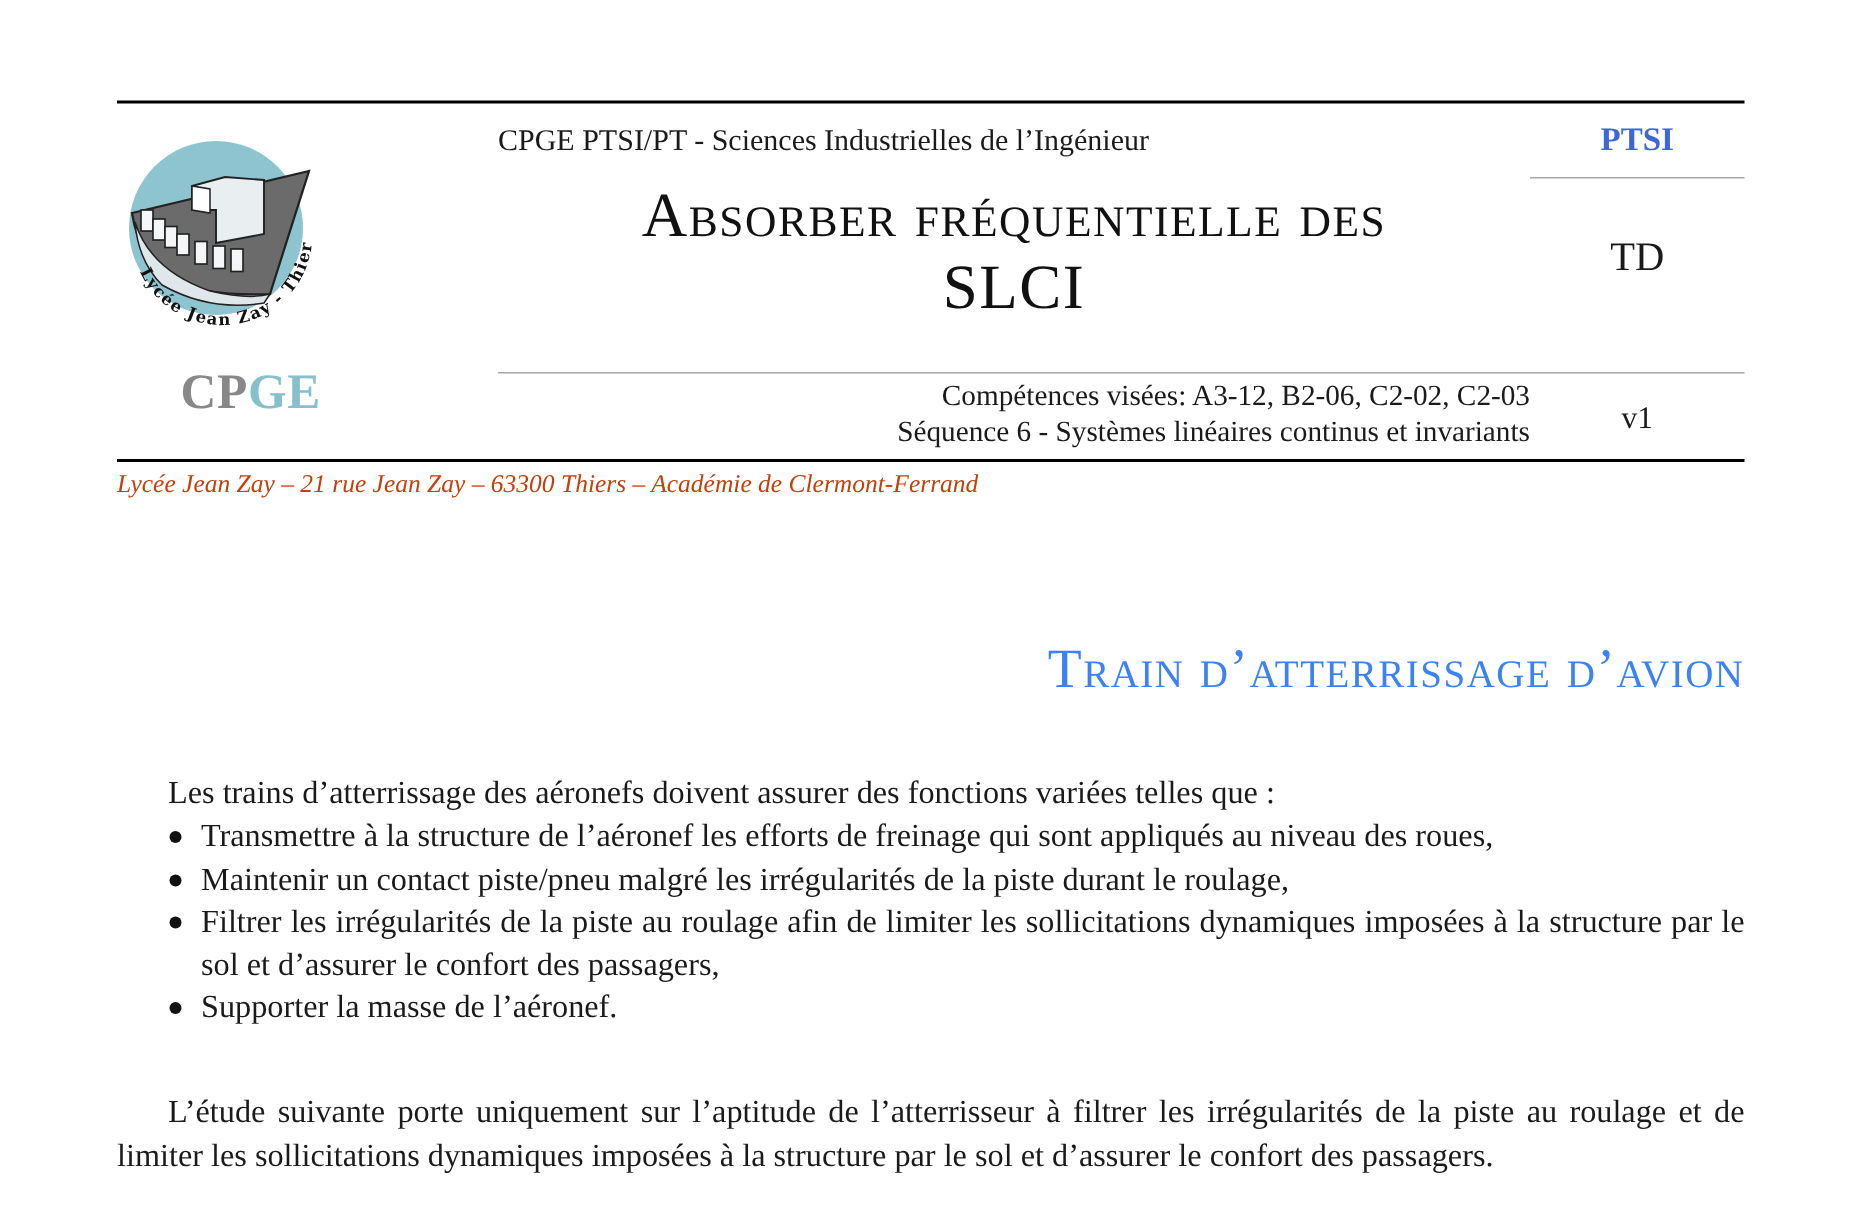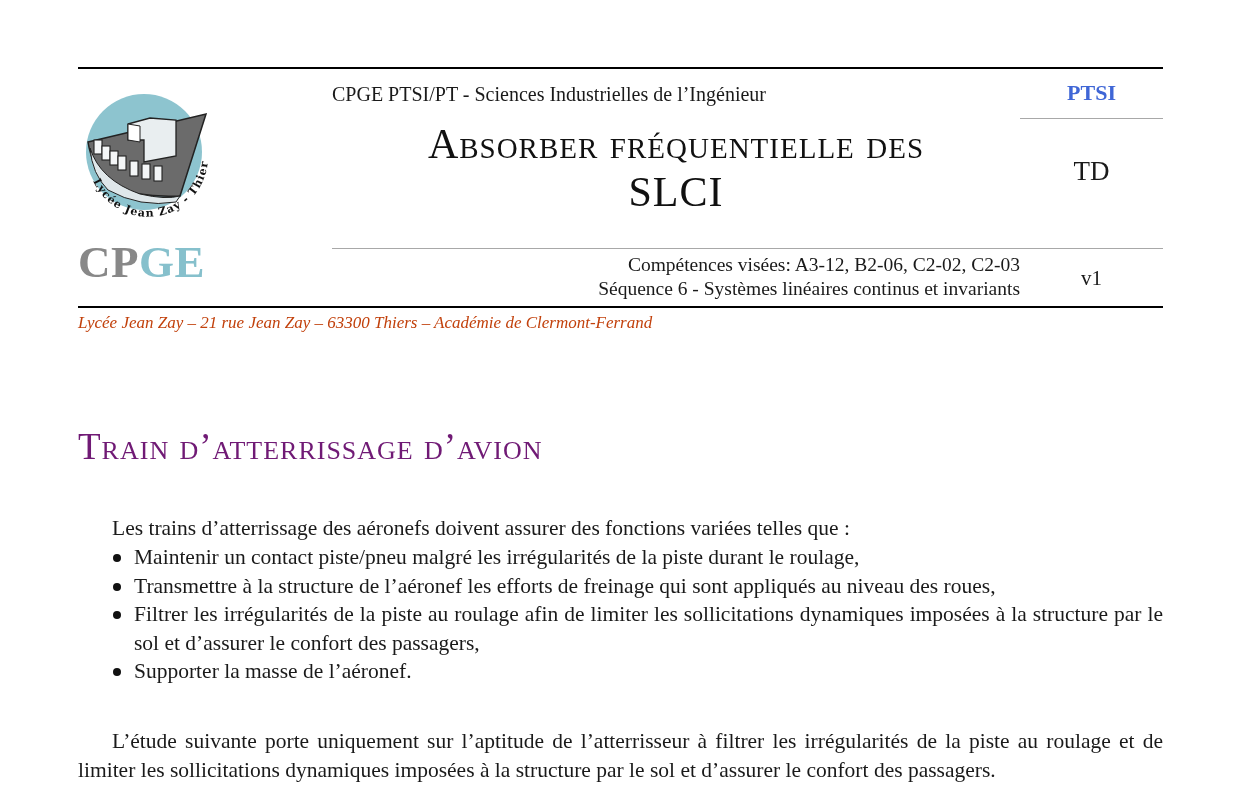--- a/index.html
+++ b/index.html
@@ -13,23 +13,23 @@
   
   .rule-top { position: absolute; left: 78px; top: 67px; width: 1085px; height: 2px; background: #000; }
   .rule-bottom { position: absolute; left: 78px; top: 306px; width: 1085px; height: 2px; background: #000; }
   .rule-mid-left { position: absolute; left: 332px; top: 248px; width: 688px; height: 1px; background: #a8a8a8; }
   .rule-mid-right { position: absolute; left: 1020px; top: 248px; width: 143px; height: 1px; background: #a8a8a8; }
   .rule-ptsi { position: absolute; left: 1020px; top: 118px; width: 143px; height: 1px; background: #a8a8a8; }
 
   
   .logo { position: absolute; left: 80px; top: 90px; width: 140px; height: 140px; }
   .cpge-mark {
-    position: absolute; left: 78px; top: 240px; width: 136px; text-align: left;
+    position: absolute; left: 78px; top: 240px; width: 136px; text-align: right;
     font-family: "Liberation Serif", "DejaVu Serif", serif;
-    font-weight: bold; font-size: 45px; letter-spacing: 0.5px; line-height: 44px;
+    font-weight: bold; font-size: 33px; letter-spacing: 0.5px; line-height: 44px;
   }
   .cpge-mark .cp { color: #888888; }
   .cpge-mark .ge { color: #86c0cc; }
 
   
   .subtitle {
     position: absolute; left: 332px; top: 82px; width: 688px; 
     font-family: "Liberation Serif", serif; font-size: 20px; line-height: 24px;
   }
   .main-title {
@@ -47,23 +47,23 @@
   .version { top: 265px; font-size: 21px; line-height: 26px; }
 
   .address {
     position: absolute; left: 78px; top: 312px; width: 1085px; 
     font-family: "Liberation Serif", serif; font-style: italic; font-size: 17px; line-height: 22px;
     color: #c2410c;
   }
 
   
   .section-title {
-    position: absolute; left: 78px; top: 424px; width: 1085px; text-align: left;
+    position: absolute; left: 78px; top: 424px; width: 1085px; text-align: right;
     font-family: "Liberation Serif", serif; font-size: 37px; line-height: 46px;
-    font-variant: small-caps; letter-spacing: 1px; color: #701a75;
+    font-variant: small-caps; letter-spacing: 1px; color: #3b82f6;
   }
 
   
   .body-text {
     position: absolute; left: 78px; width: 1085px;
     font-family: "Liberation Serif", serif; font-size: 21.5px; line-height: 28.5px;
   }
   .intro { top: 514px; text-indent: 34px; }
   .bullets { position: absolute; left: 112px; top: 543px; width: 1051px; margin: 0; padding: 0; list-style: none;
     font-family: "Liberation Serif", serif; font-size: 21.5px; line-height: 28.5px; text-align: justify; }
@@ -128,21 +128,21 @@
 
   <div class="rule-bottom"></div>
 
   <div class="address">Lycée Jean Zay – 21 rue Jean Zay – 63300 Thiers – Académie de Clermont-Ferrand</div>
 
   <div class="section-title">Train d’atterrissage d’avion</div>
 
   <div class="body-text intro">Les trains d’atterrissage des aéronefs doivent assurer des fonctions variées telles que :</div>
 
   <ul class="bullets">
+    <li><span class="dot"></span><span>Transmettre à la structure de l’aéronef les efforts de freinage qui sont appliqués au niveau des roues,</span></li>
     <li><span class="dot"></span><span>Maintenir un contact piste/pneu malgré les irrégularités de la piste durant le roulage,</span></li>
-    <li><span class="dot"></span><span>Transmettre à la structure de l’aéronef les efforts de freinage qui sont appliqués au niveau des roues,</span></li>
     <li><span class="dot"></span><span>Filtrer les irrégularités de la piste au roulage afin de limiter les sollicitations dynamiques imposées à la structure par le sol et d’assurer le confort des passagers,</span></li>
     <li><span class="dot"></span><span>Supporter la masse de l’aéronef.</span></li>
   </ul>
 
   <div class="body-text closing">L’étude suivante porte uniquement sur l’aptitude de l’atterrisseur à filtrer les irrégularités de la piste au roulage et de limiter les sollicitations dynamiques imposées à la structure par le sol et d’assurer le confort des passagers.</div>
 
 </div>
 
 </body></html>

